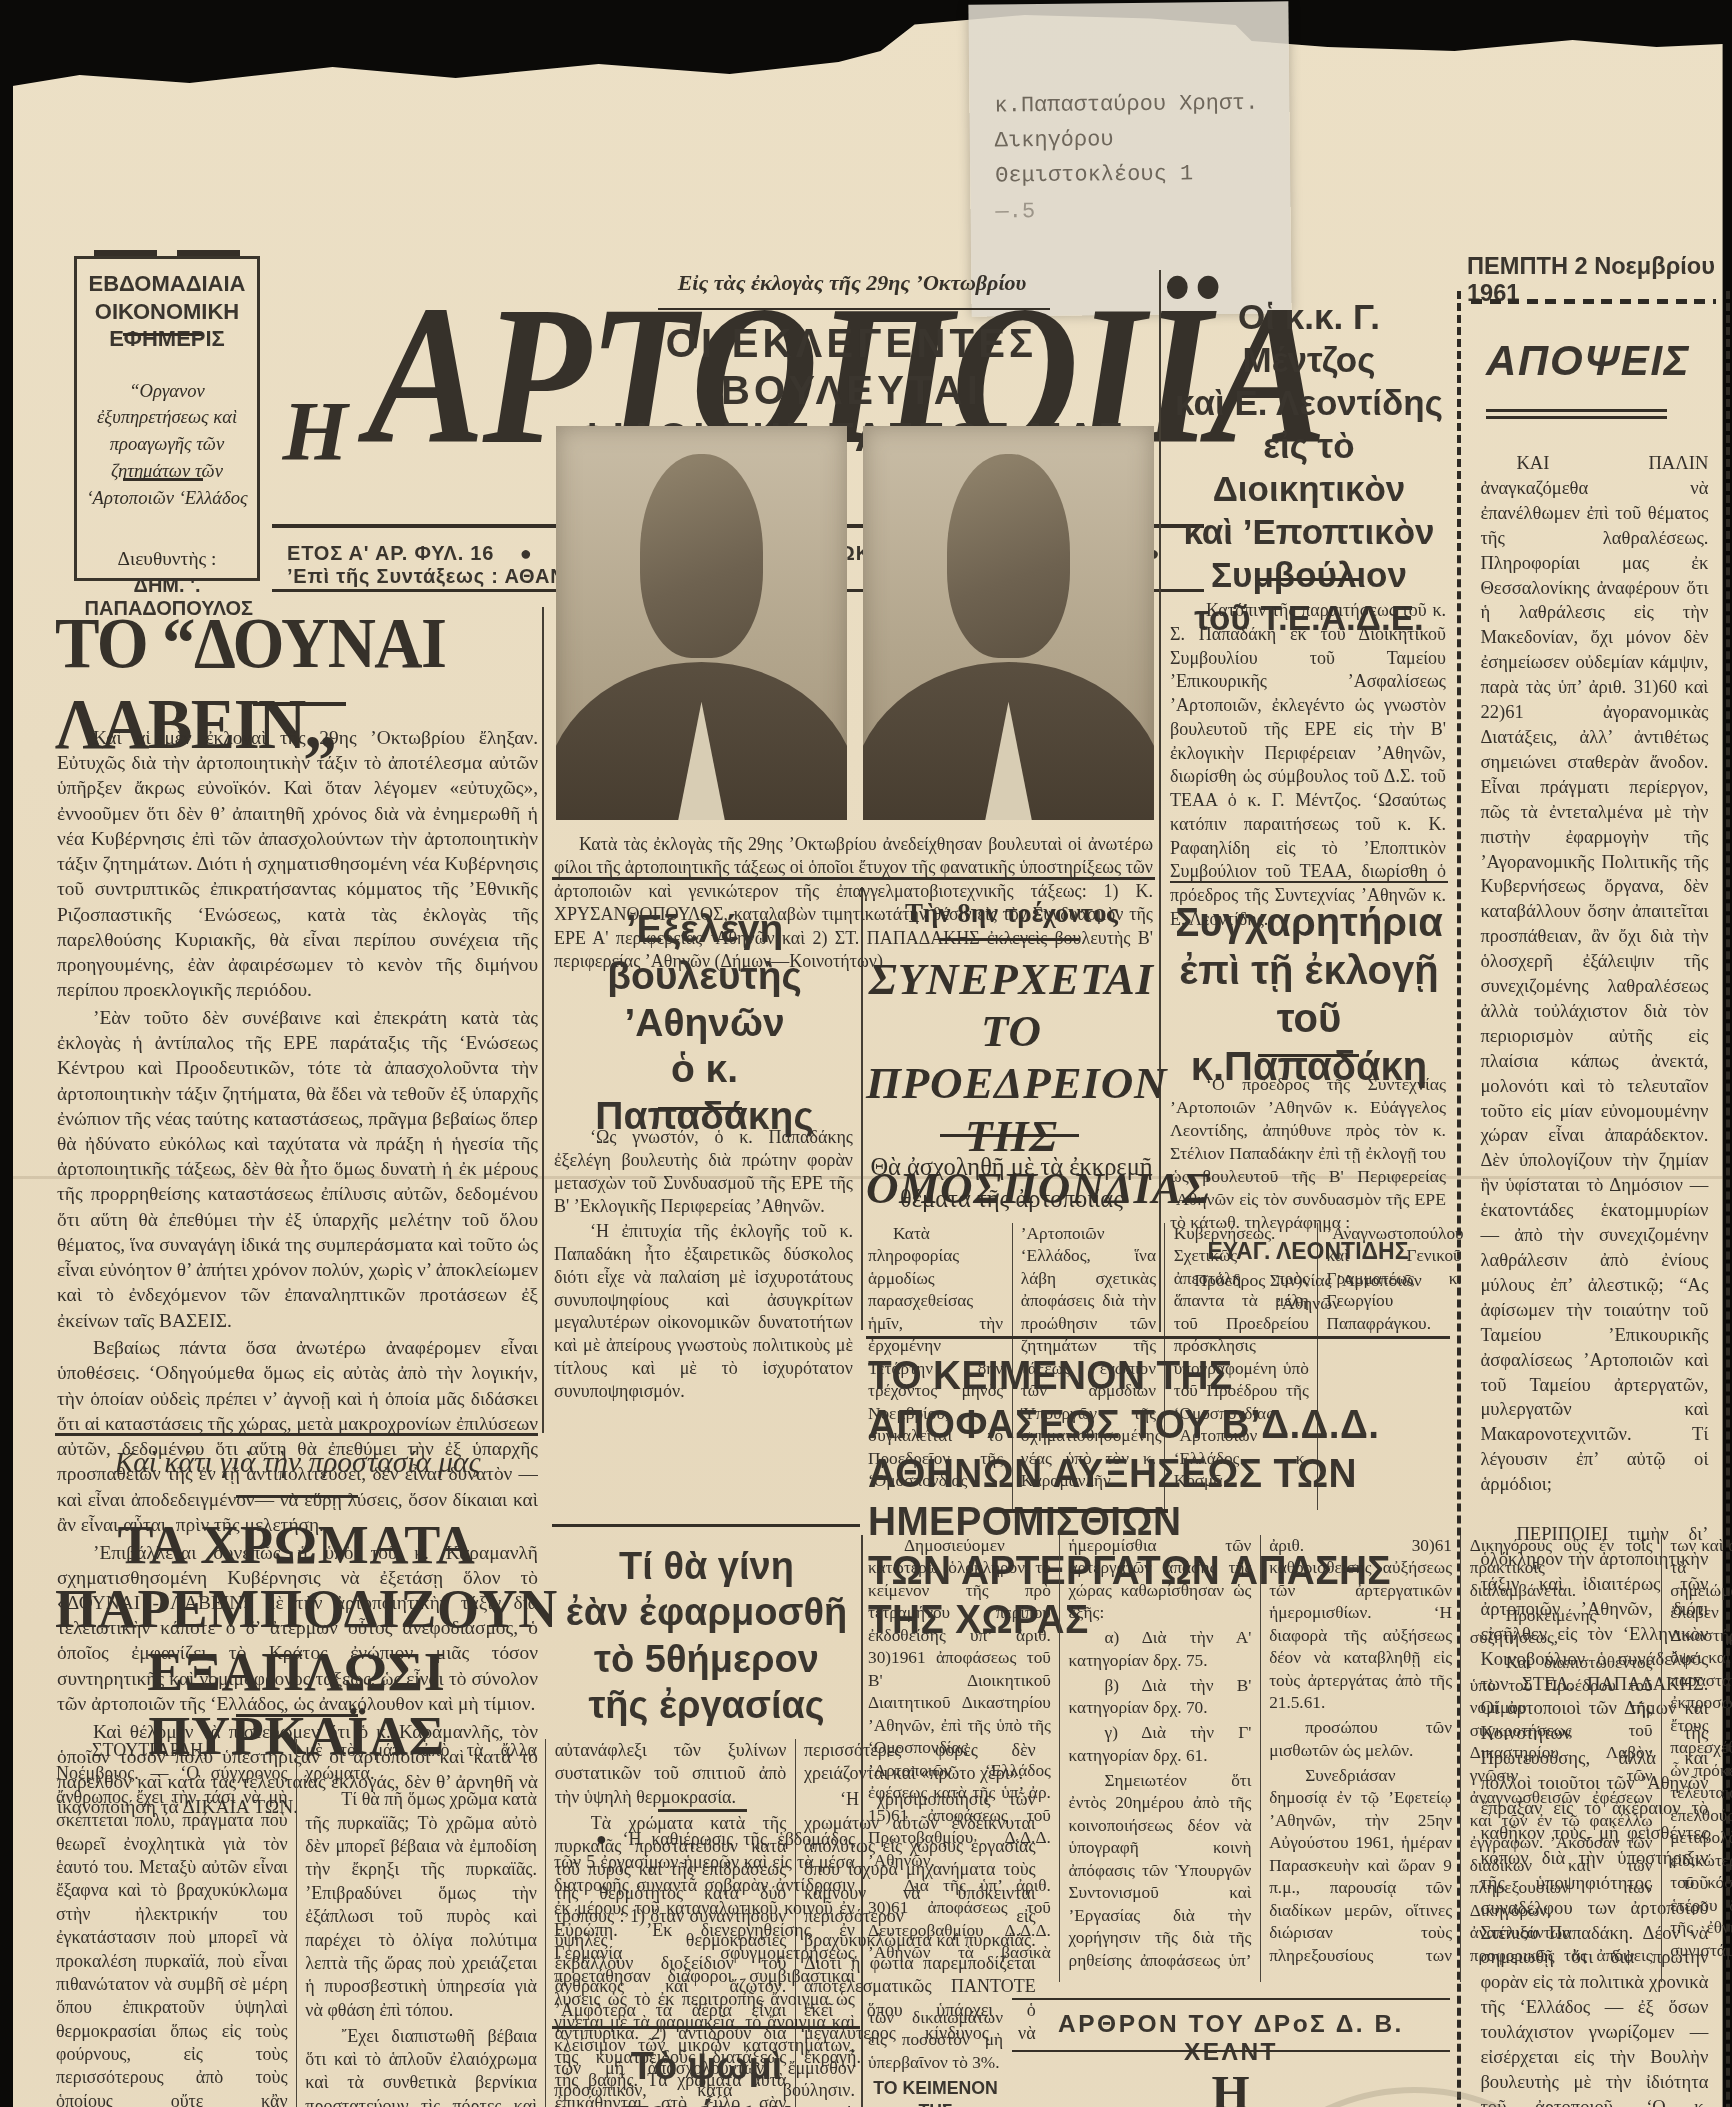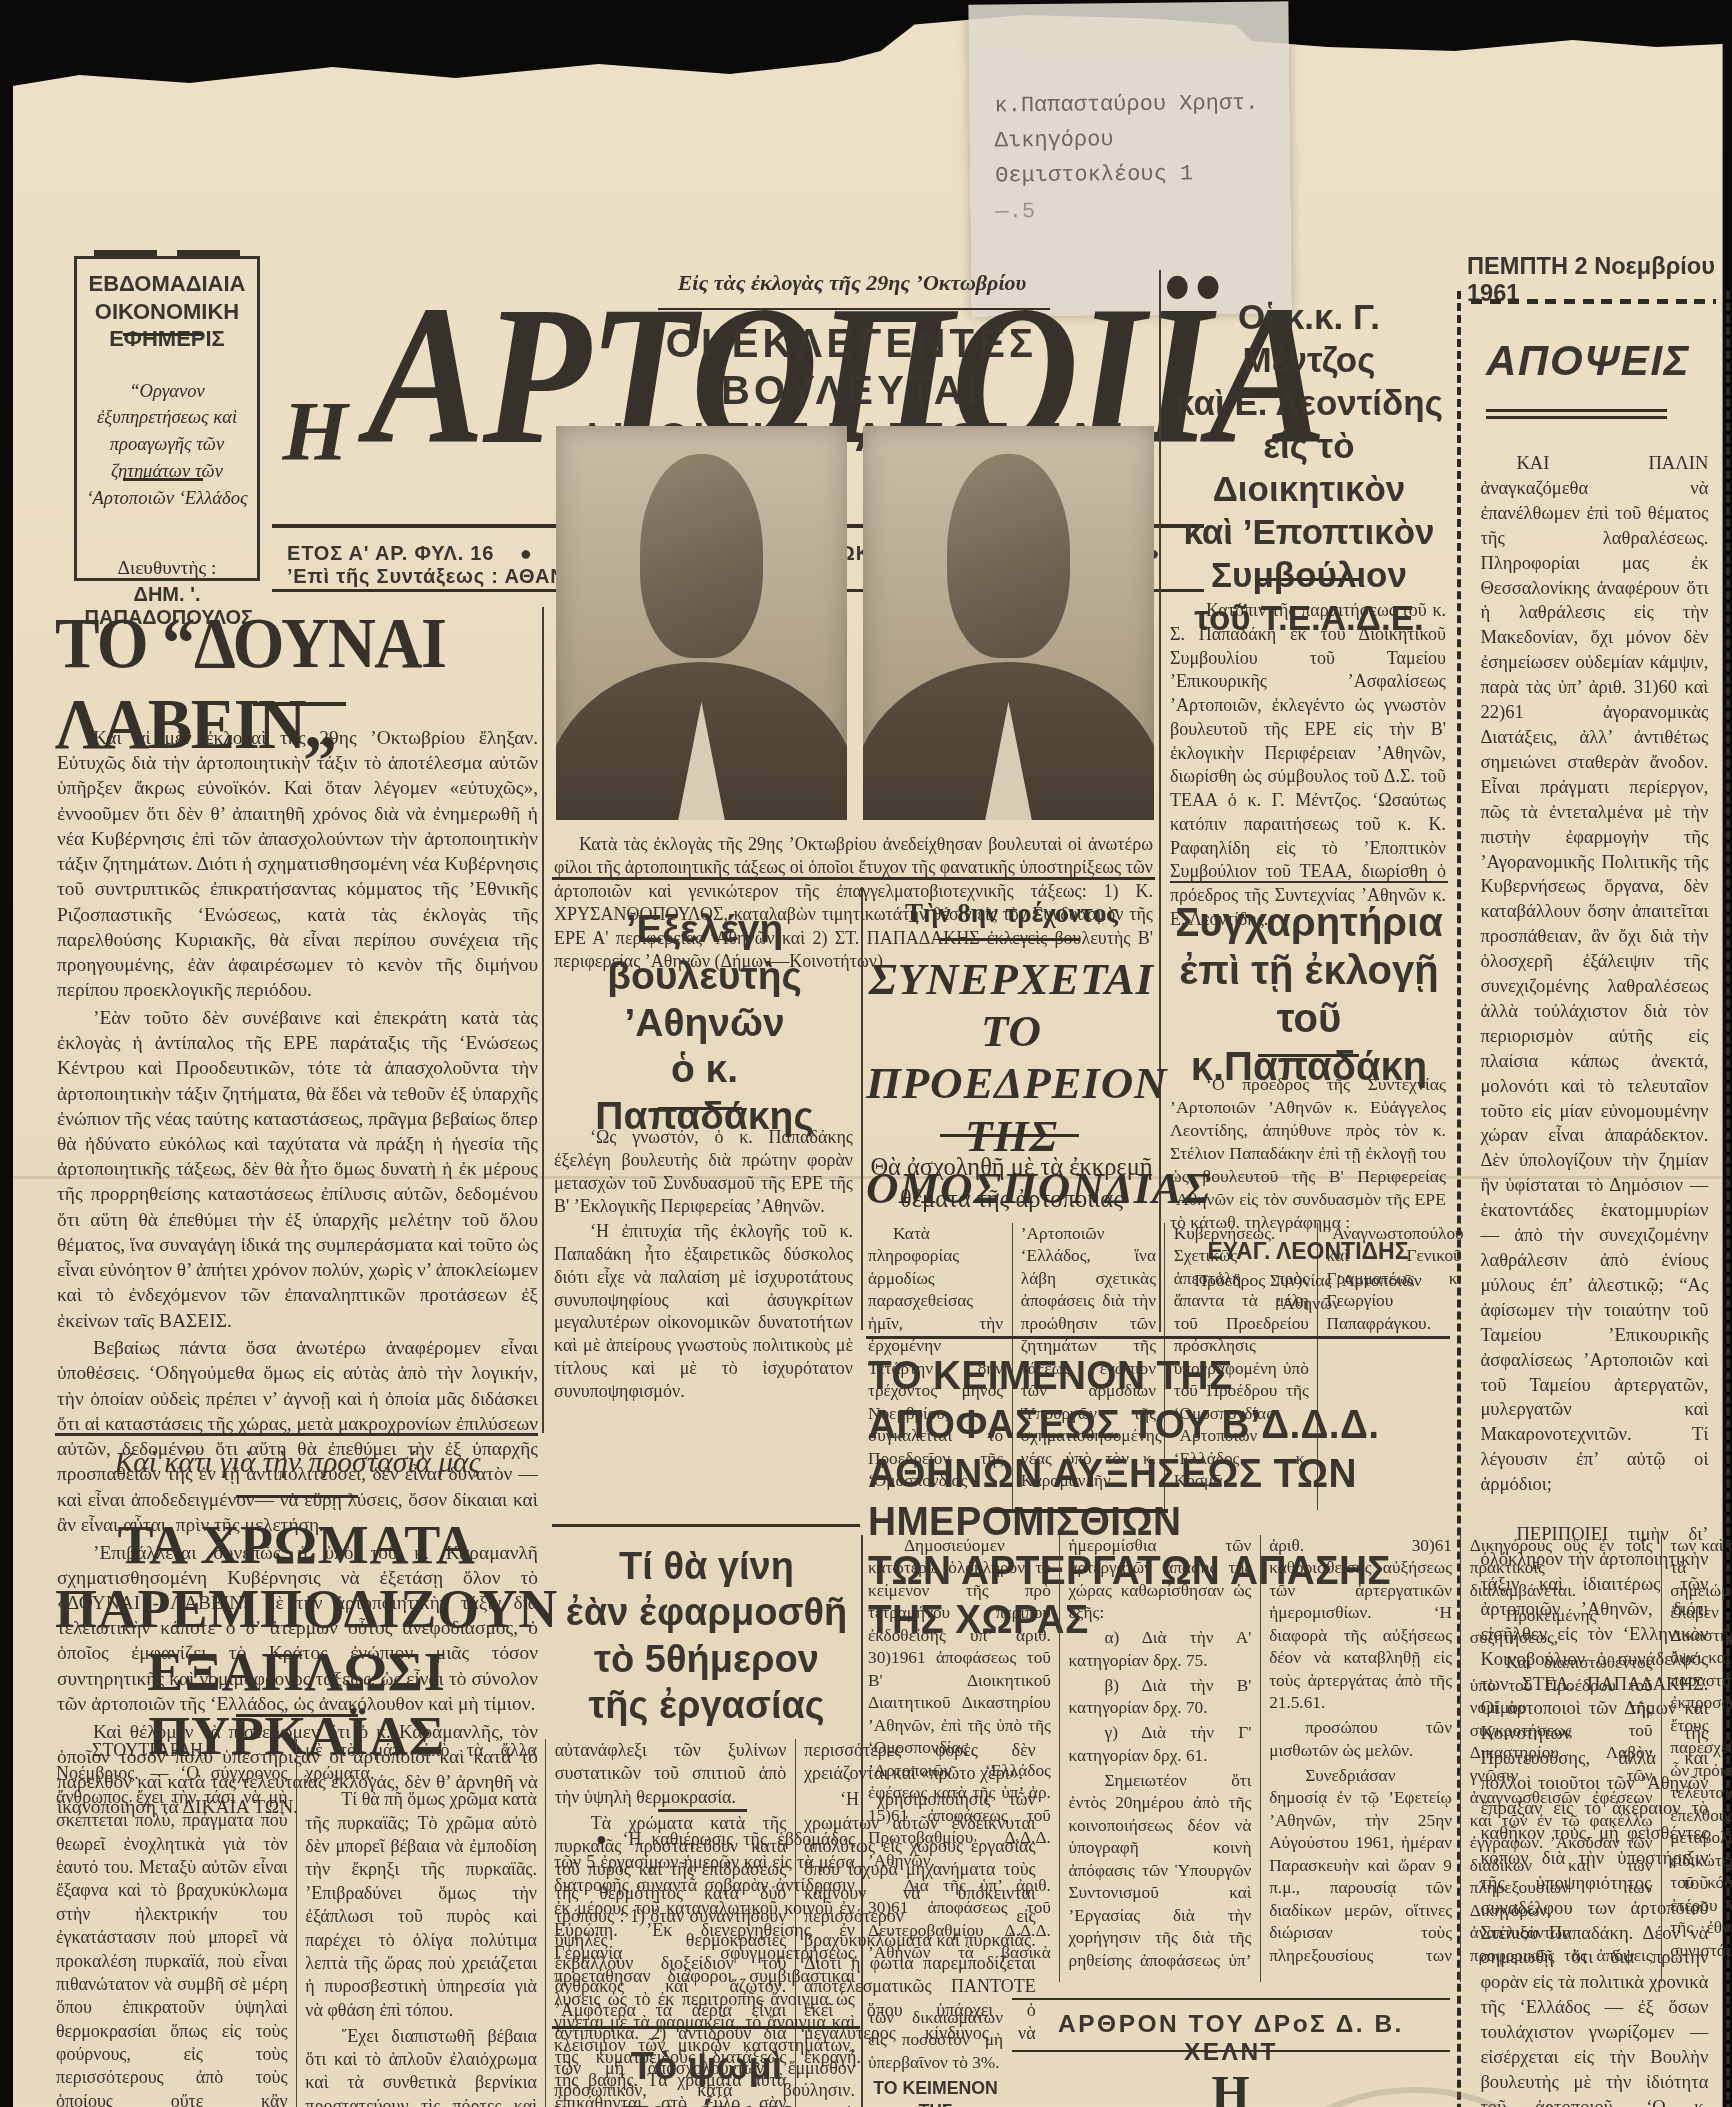--- a/index.html
+++ b/index.html
@@ -51,21 +51,21 @@
 </div>
 
 <div class="tx" style="left:74px;top:256px;width:186px;height:325px;border:3px solid #3a352c;padding:11px 7.6px 4.2px 7.6px;box-sizing:border-box">
   <div class="rule" style="left:17px;top:-9.3px;width:63px;height:5.9px"></div>
   <div class="rule" style="right:17px;top:-9.3px;width:63px;height:5.9px"></div>
   <div class="hl-sans center" style="font-size:22px;line-height:1.25">ΕΒΔΟΜΑΔΙΑΙΑ</div>
   <div class="hl-sans center" style="font-size:22px;line-height:1.25">ΟΙΚΟΝΟΜΙΚΗ ΕΦΗΜΕΡΙΣ</div>
   <div class="rule" style="left:46px;top:74px;width:80px;height:3.4px"></div>
   <div class="center" style="margin-top:25px;font-size:18.6px;line-height:1.45;font-style:italic">“Οργανον ἐξυπηρετήσεως καὶ προαγωγῆς τῶν ζητημάτων τῶν ‘Αρτοποιῶν ‘Ελλάδος</div>
   <div class="rule" style="left:46px;top:219px;width:80px;height:3px"></div>
-  <div class="center" style="margin-top:45px;font-size:19.4px">Διευθυντὴς :</div>
+  <div class="center" style="margin-top:36px;font-size:19.4px">Διευθυντὴς :</div>
   <div class="hl-sans center" style="font-size:20px;margin-top:3.4px">ΔΗΜ. '. ΠΑΠΑΔΟΠΟΥΛΟΣ</div>
 </div>
 
 <div class="tx" style="left:270px;top:261px;width:940px;height:236px">
   <span class="hl-serif" style="position:absolute;left:12.6px;top:122px;font-size:84px;font-style:italic">Η</span>
   <span class="hl-serif" style="position:absolute;left:97px;top:0;font-size:177px;font-style:italic;letter-spacing:-2.5px;transform:scaleY(1.12);transform-origin:top">ΑΡΤΟΠΟΙΪΑ</span>
 </div>
 <div class="rule" style="left:272px;top:524px;width:932px;height:4.2px"></div>
 <div class="tx hl-sans" style="left:287px;top:542px;width:911px;font-size:20px;letter-spacing:0.8px">
   <span>ΕΤΟΣ Α' ΑΡ. ΦΥΛ. 16</span>&nbsp;&nbsp;&nbsp;

